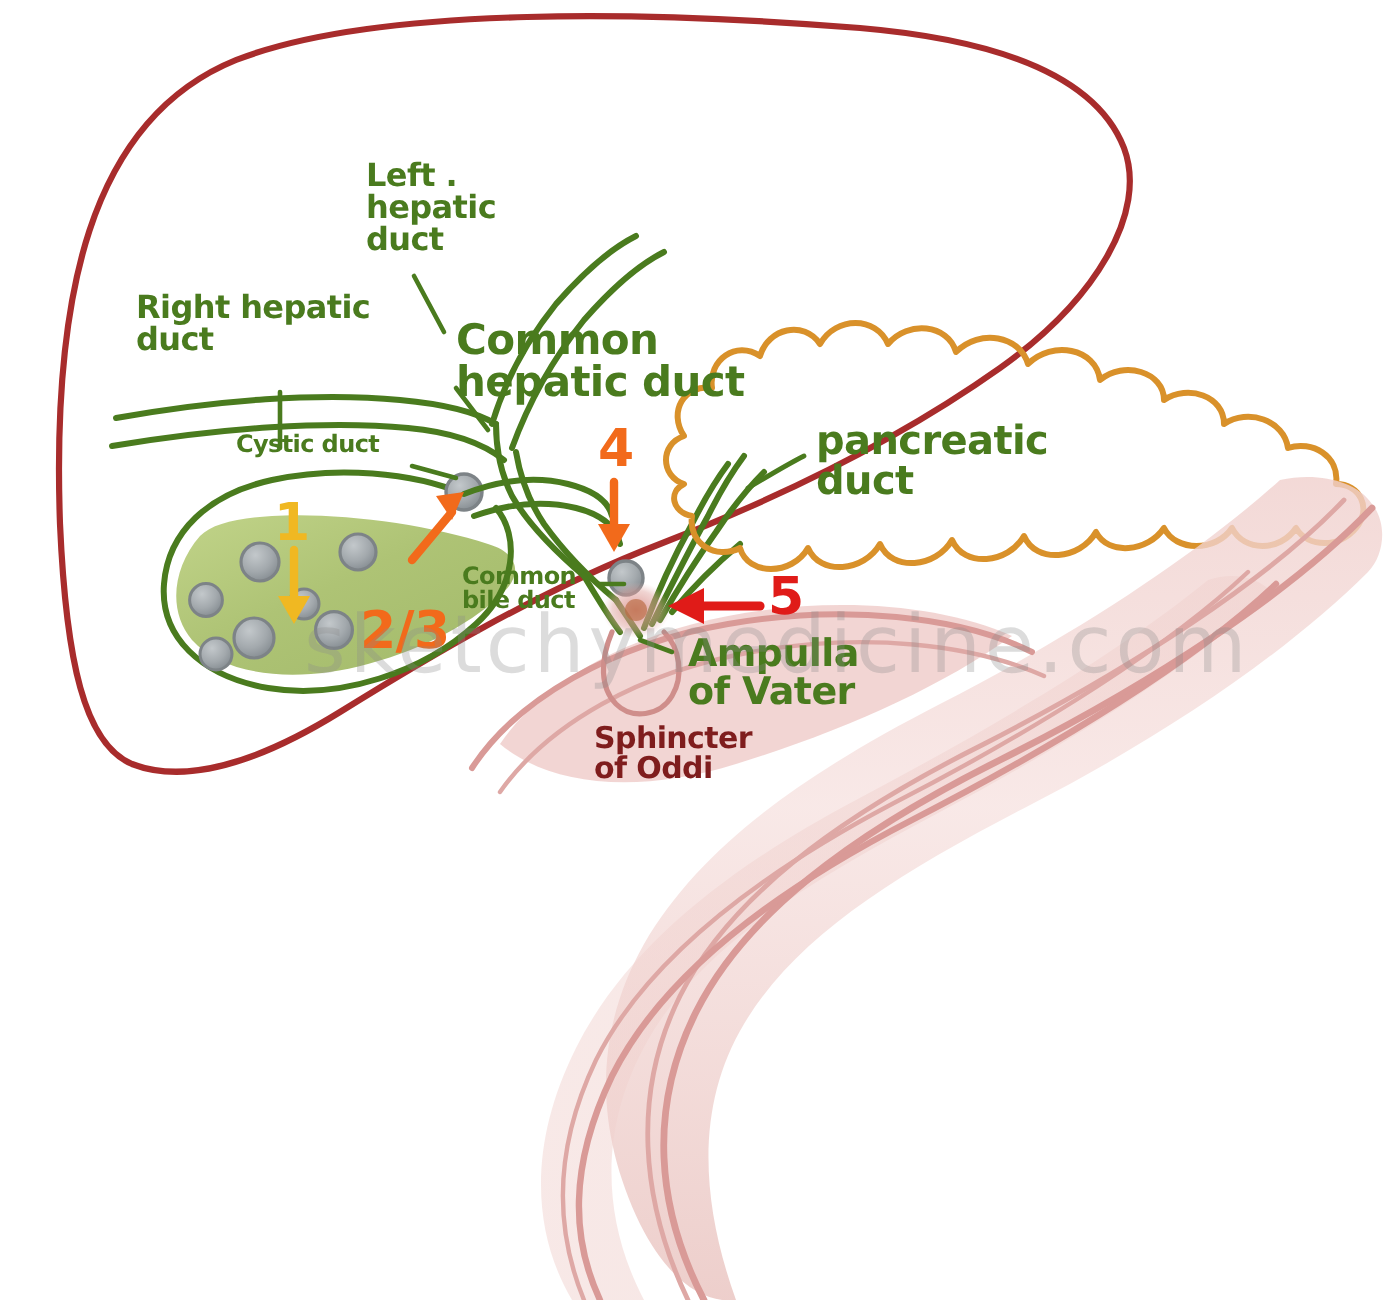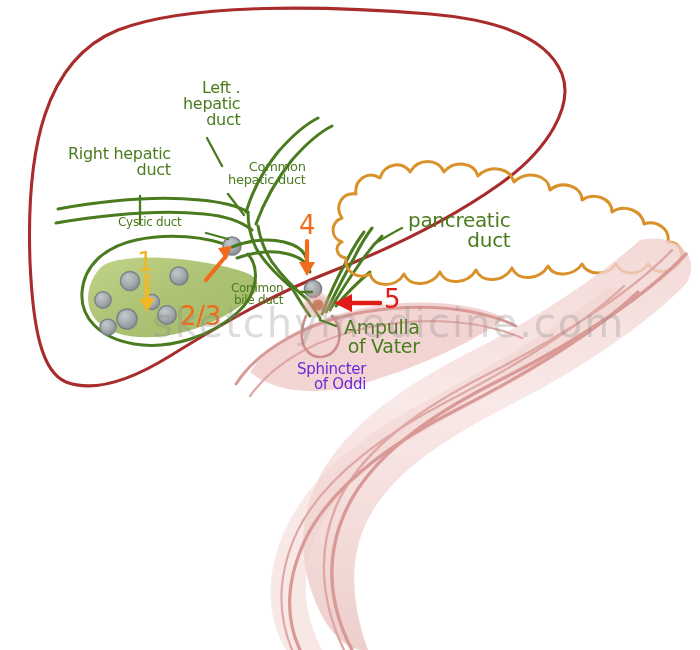--- a/index.html
+++ b/index.html
@@ -21,33 +21,32 @@
   #stage svg.layer {
     position: absolute;
     left: 0;
     top: 0;
     width: 700px;
     height: 650px;
   }
   .hand-label {
     position: absolute;
     font-family: "DejaVu Sans", sans-serif;
-    font-weight: 400;
+    font-weight: 700;
     line-height: 1.0;
     white-space: pre;
     letter-spacing: -0.3px;
     transform-origin: left top;
     pointer-events: none;
-    text-align: right;
   }
   .lbl-green { color: #4a7b1e; }
   .lbl-yellow { color: #f0b822; }
   .lbl-orange { color: #f26a1b; }
   .lbl-red { color: #e01b18; }
-  .lbl-rose { color: #6d28d9; }
+  .lbl-rose { color: #7f1d1d; }
   .watermark {
     position: absolute;
     font-family: "DejaVu Sans", sans-serif;
     font-weight: 400;
     color: rgba(140,140,140,0.30);
     white-space: pre;
     letter-spacing: 2px;
     pointer-events: none;
   }
 </style>
@@ -280,21 +279,21 @@
     </g>
   </svg>
 
   <div class="hand-label lbl-green" style="left:68px; top:146px; font-size:16px;">Right hepatic
 duct</div>
 
   <div class="hand-label lbl-green" style="left:183px; top:80px; font-size:16px;">Left .
 hepatic
 duct</div>
 
-  <div class="hand-label lbl-green" style="left:228px; top:160px; font-size:13px;">Common
+  <div class="hand-label lbl-green" style="left:228px; top:160px; font-size:21px;">Common
 hepatic duct</div>
 
   <div class="hand-label lbl-green" style="left:118px; top:216px; font-size:12px;">Cystic duct</div>
 
   <div class="hand-label lbl-green" style="left:231px; top:282px; font-size:12px;">Common­
 bile duct</div>
 
   <div class="hand-label lbl-green" style="left:408px; top:210px; font-size:20px;">pancreatic
 duct</div>
 

